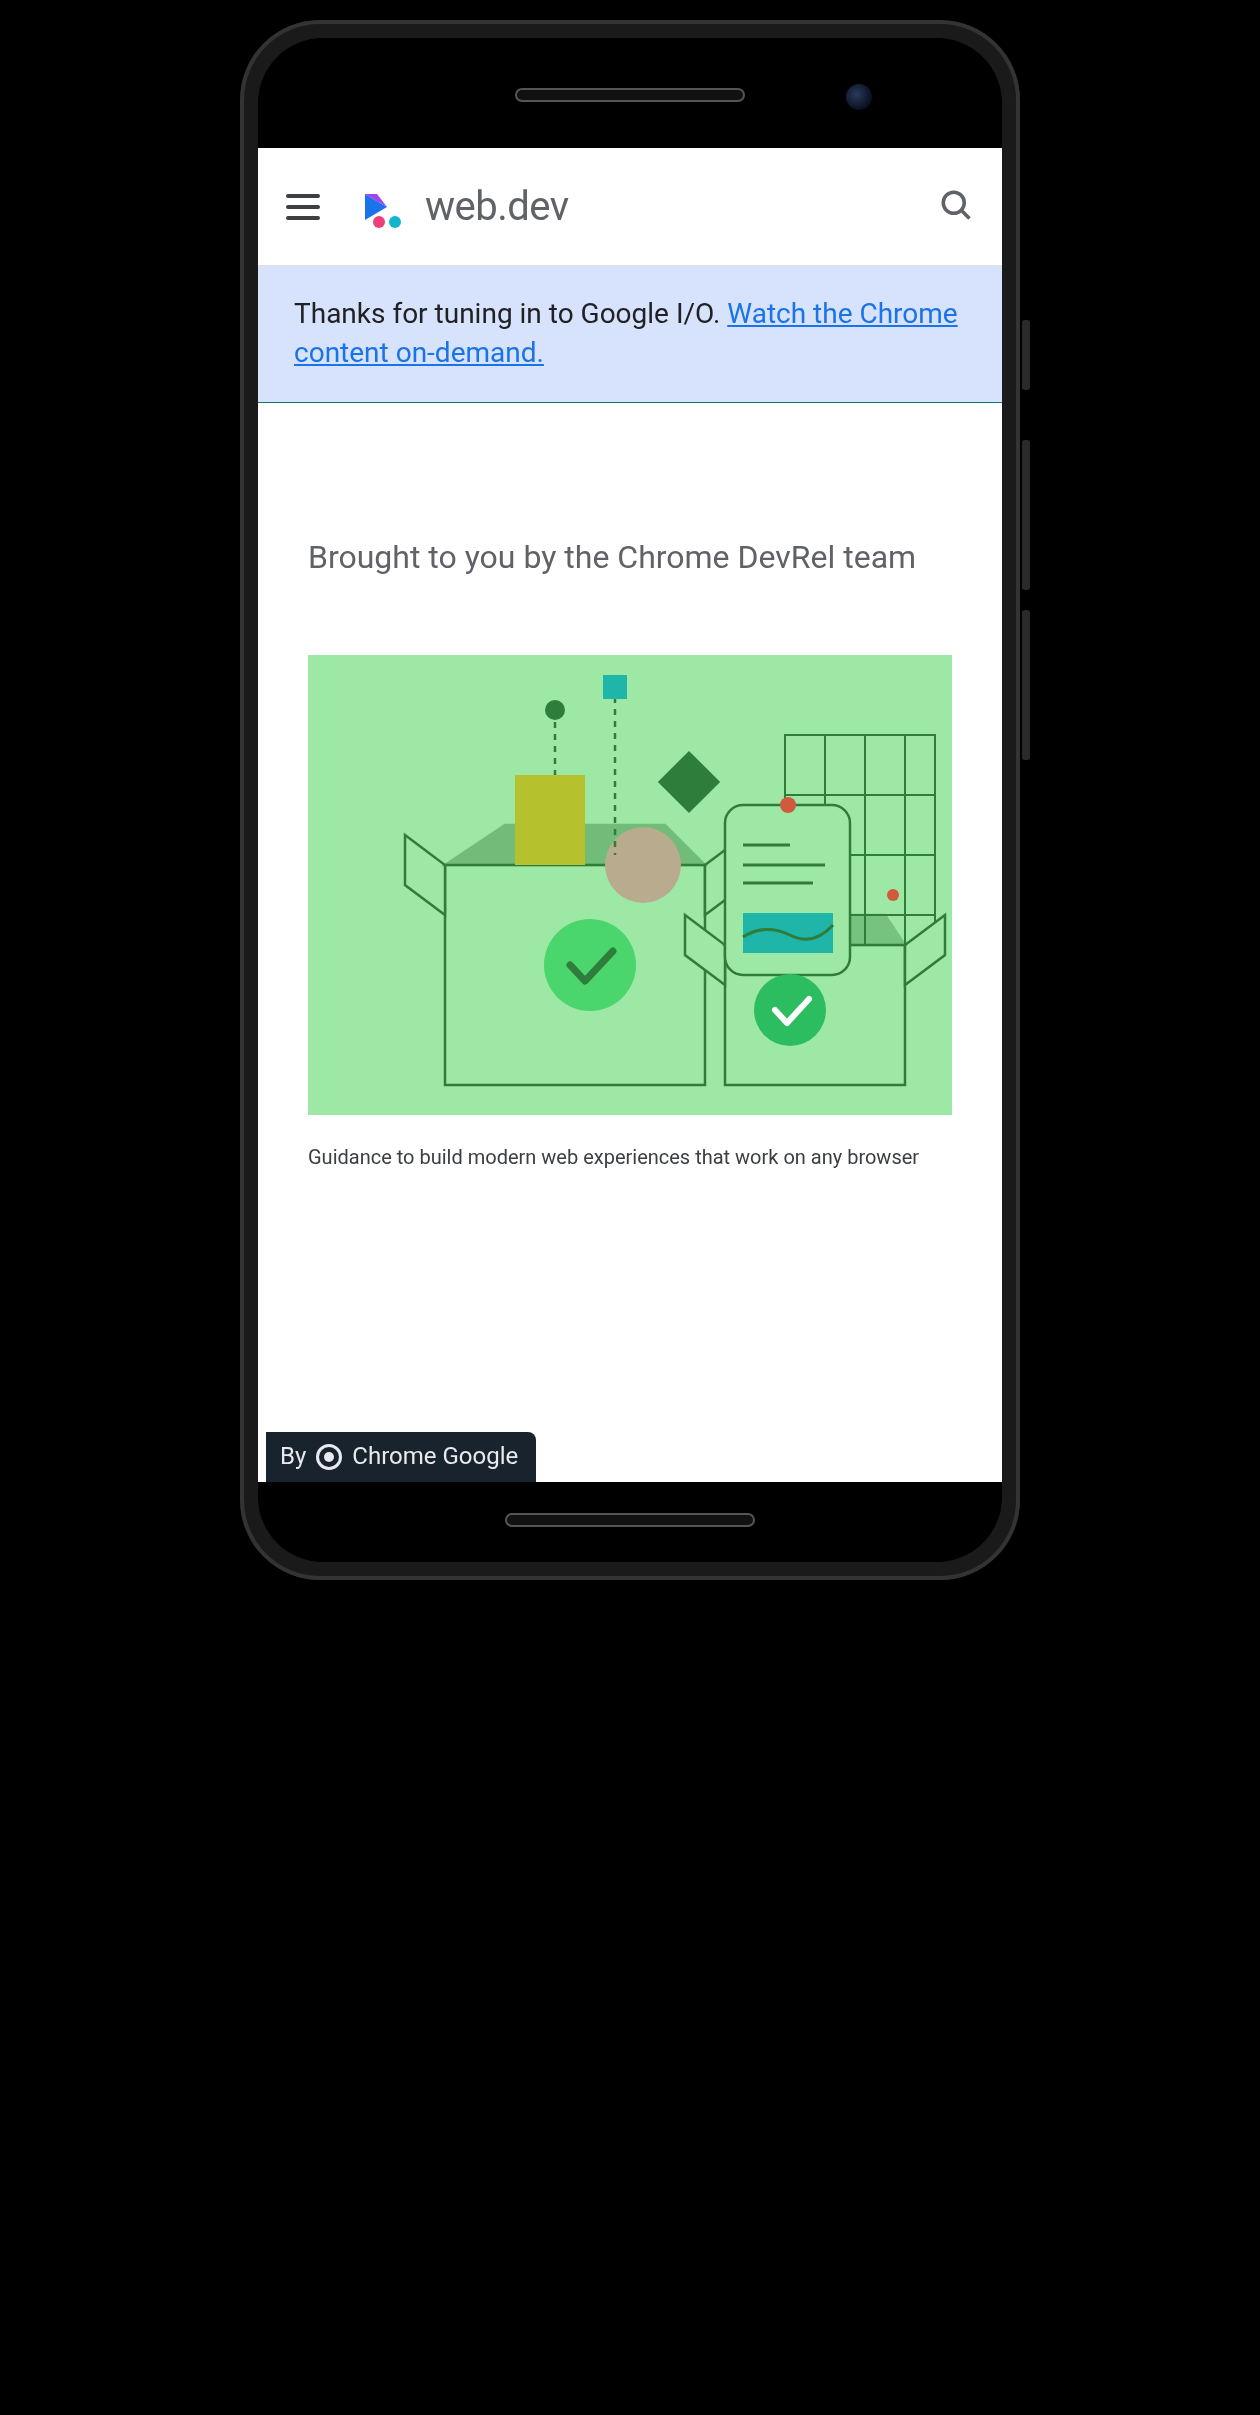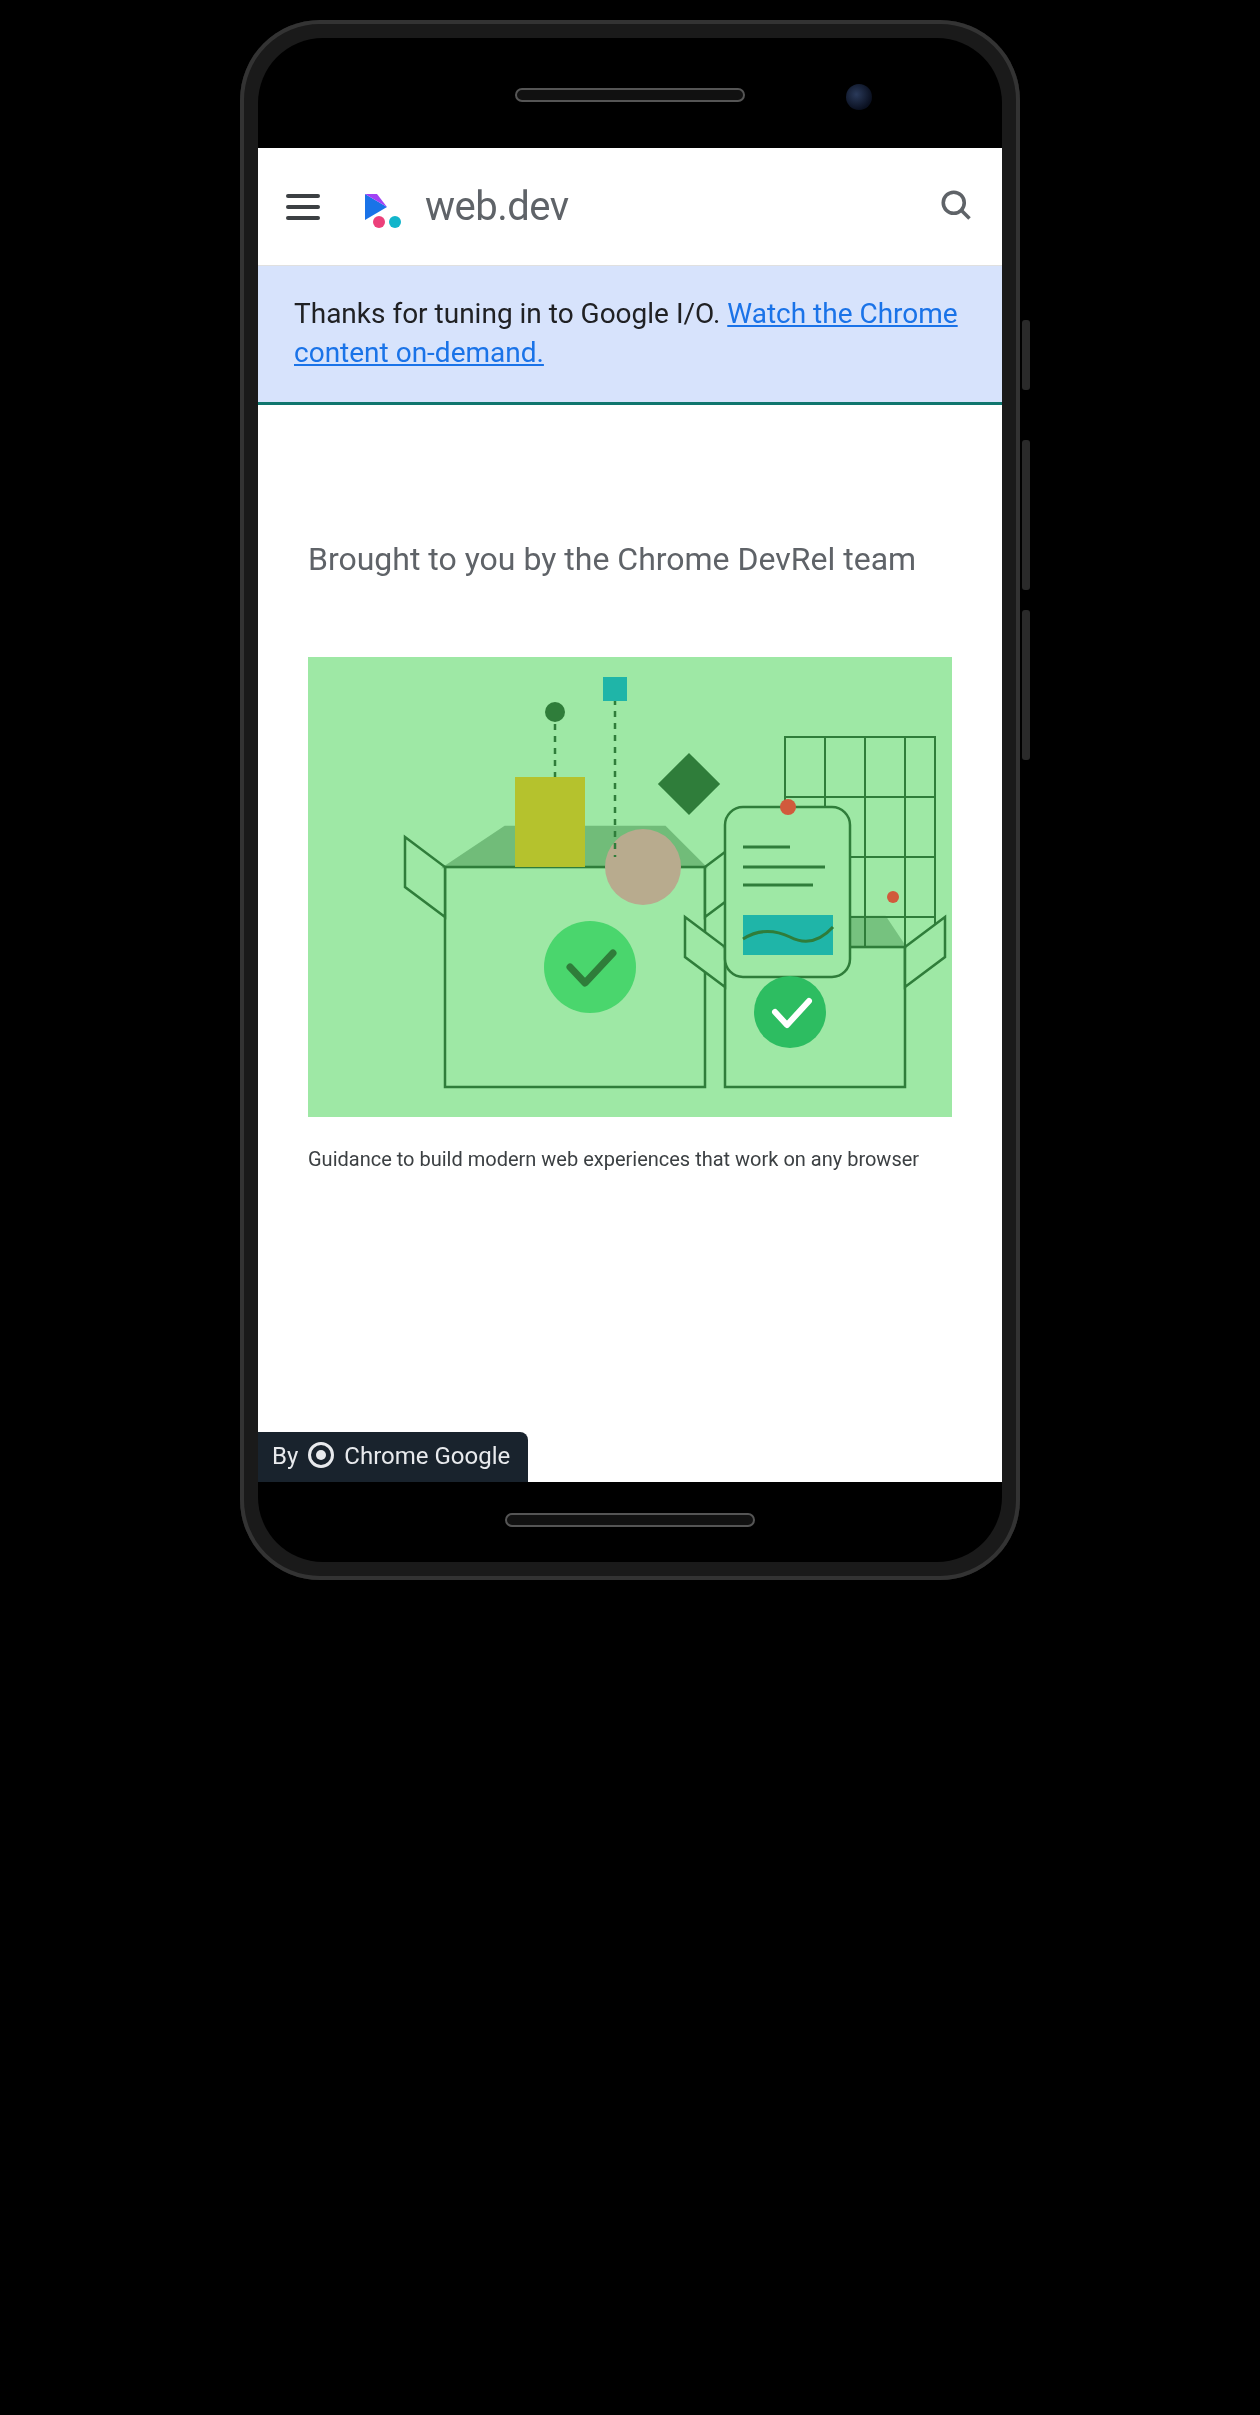--- a/index.html
+++ b/index.html
@@ -116,21 +116,21 @@
   }
   .spacer { flex: 1; }
   .search-icon svg { width: 36px; height: 36px; }
 
   .banner {
     background: #d7e3fc;
     padding: 28px 36px 30px;
     font-size: 28px;
     line-height: 1.4;
     color: #202124;
-    border-bottom: 3px solid #0f766e;
+    border-bottom: 1px solid #0f766e;
   }
   .banner a {
     color: #1a73e8;
     text-decoration: underline;
   }
 
   .content {
     padding: 130px 50px 0;
   }
   .kicker {
@@ -158,28 +158,28 @@
   }
   .hero-sub {
     font-size: 20px;
     color: #3c4043;
     margin-top: 28px;
     line-height: 1.45;
   }
 
   .badge {
     position: absolute;
-    left: 0;
+    left: 8px;
     bottom: 0;
     background: #19232d;
     color: #e8eaed;
     font-size: 24px;
     padding: 10px 18px 12px 14px;
     display: flex;
-    align-items: flex-start;
+    align-items: flex-end;
     gap: 10px;
     border-top-right-radius: 8px;
   }
   .badge-chrome {
     width: 26px;
     height: 26px;
     border-radius: 50%;
     border: 3px solid #e8eaed;
     position: relative;
     display:flex;align-items:center;justify-content:center;

